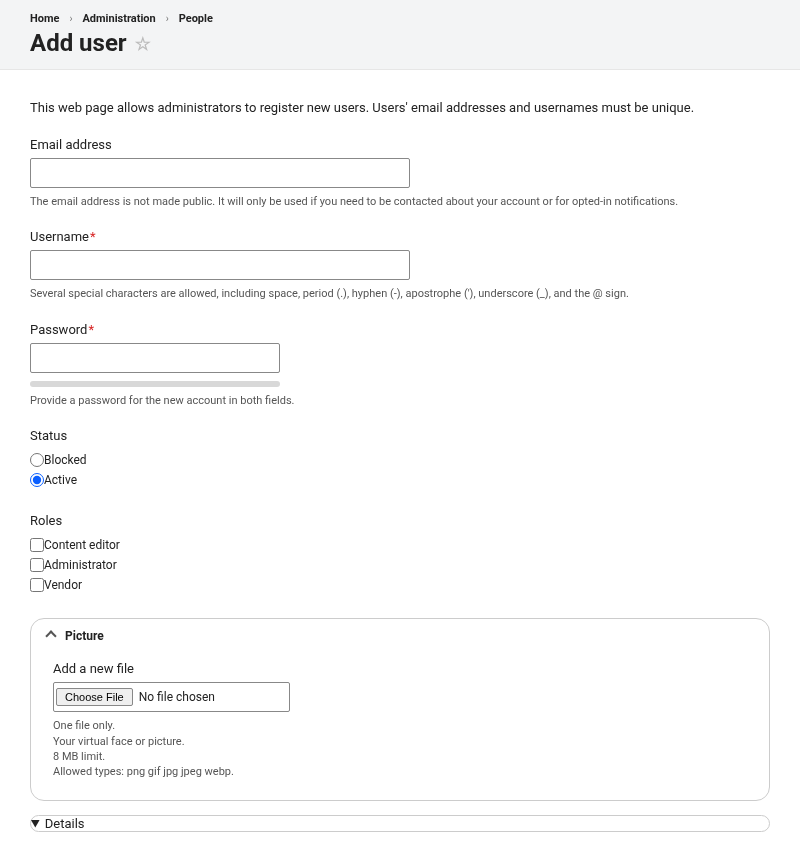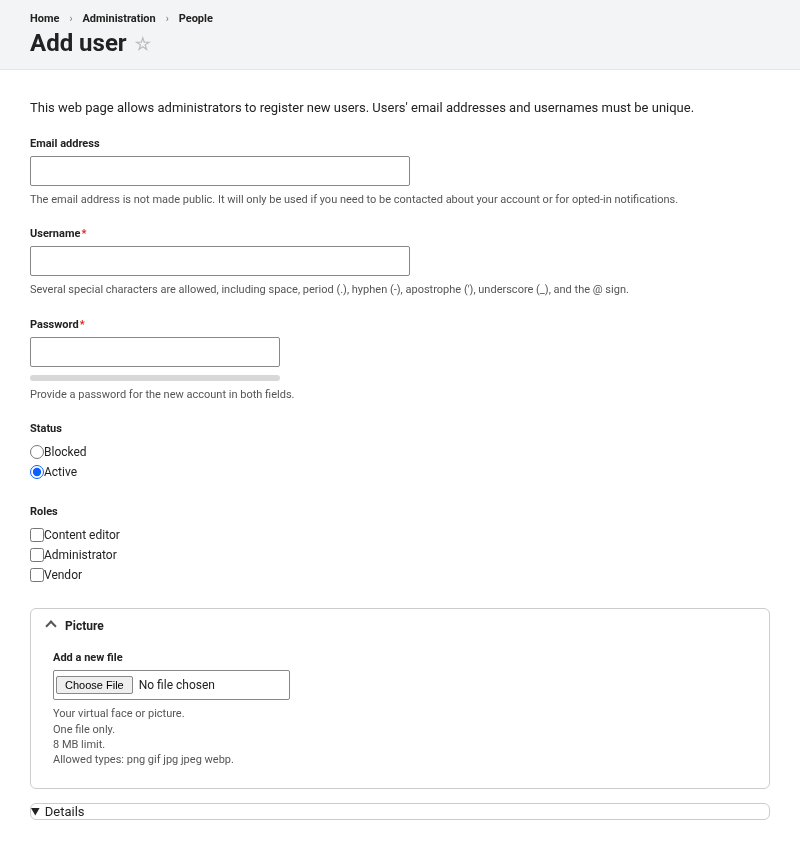--- a/index.html
+++ b/index.html
@@ -33,22 +33,22 @@
     align-items: center;
     gap: 8px;
     text-align: right;
   }
   .star-icon { color: #bbb; font-size: 18px; cursor: pointer; }
   .content { padding: 30px; }
   .intro { color: #222; margin-bottom: 22px; }
   .form-item { margin-bottom: 20px; }
   .label {
     display: block;
-    font-weight: 700;
-    font-size: 11px;
+    font-weight: 400;
+    font-size: 13px;
     margin-bottom: 6px;
   }
   .req { color: #d72222; margin-left: 1px; }
   input[type=text], input[type=password], input[type=email] {
     width: 380px;
     height: 30px;
     padding: 3px 8px;
     border: 1px solid #888;
     border-radius: 2px;
     font-size: 13px;
@@ -78,21 +78,21 @@
   }
   input[type=radio], input[type=checkbox] {
     width: 14px;
     height: 14px;
     margin: 0;
     accent-color: #0b5fff;
   }
   input[type=checkbox][disabled] { accent-color: #aaa; }
   details.panel {
     border: 1px solid #ccc;
-    border-radius: 6px;
+    border-radius: 14px;
     margin-bottom: 14px;
     background: #fff;
     margin-top: 12px;
   }
   details.panel > summary {
     list-style: none;
     padding: 10px 14px;
     font-weight: 700;
     font-size: 12px;
     cursor: pointer;
@@ -210,22 +210,22 @@
       <span class="chevron"></span>
       <span>Picture</span>
     </summary>
     <div class="panel-body">
       <label class="label">Add a new file</label>
       <div class="file-row">
         <button type="button" class="choose-btn">Choose File</button>
         <span>No file chosen</span>
       </div>
       <div class="description">
+        <div>One file only.</div>
         <div>Your virtual face or picture.</div>
-        <div>One file only.</div>
         <div>8 MB limit.</div>
         <div>Allowed types: png gif jpg jpeg webp.</div>
       </div>
     </div>
   </details>
 
   <details class="panel" open="">
     
     
   </details>

